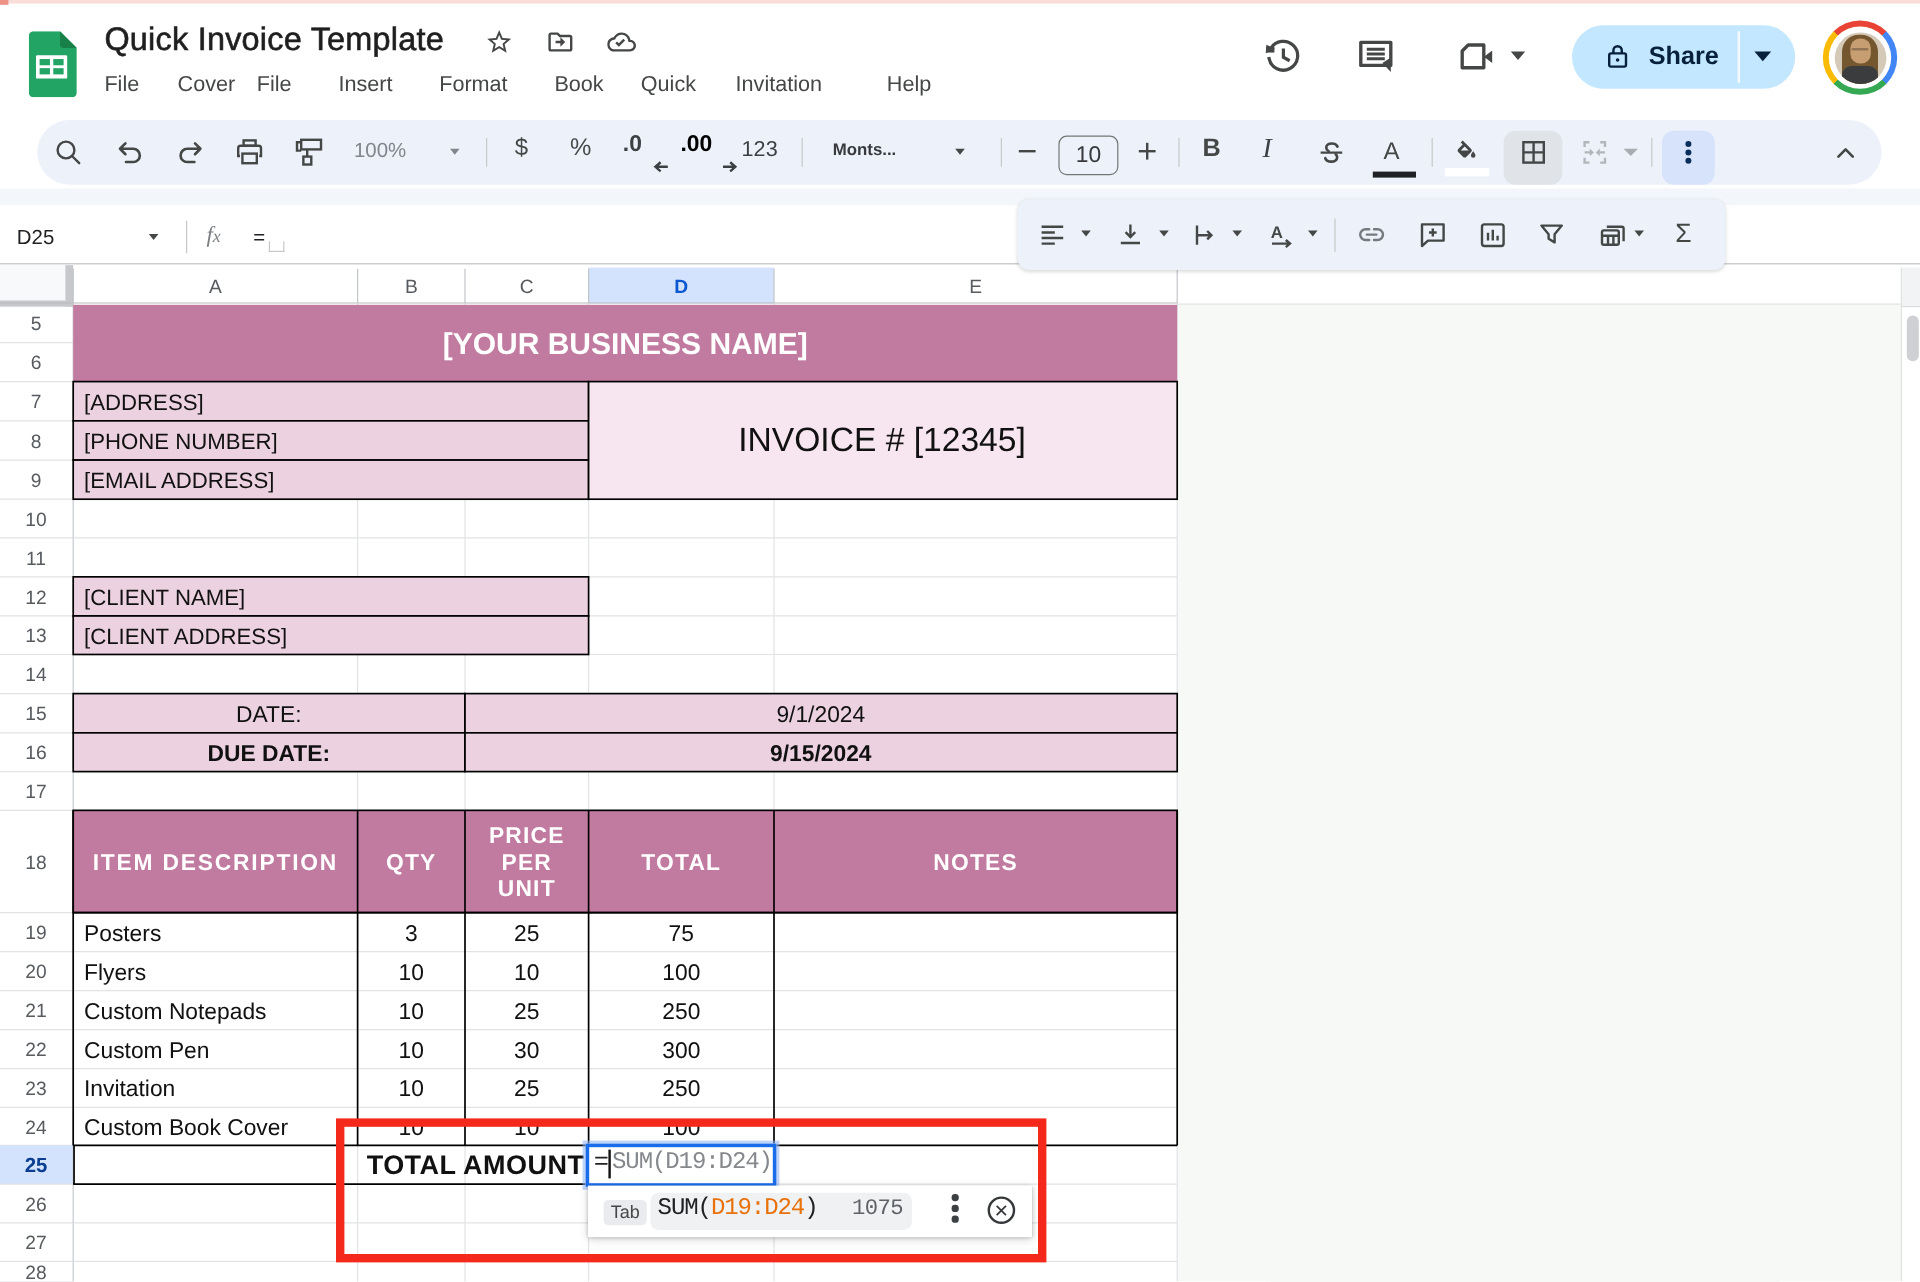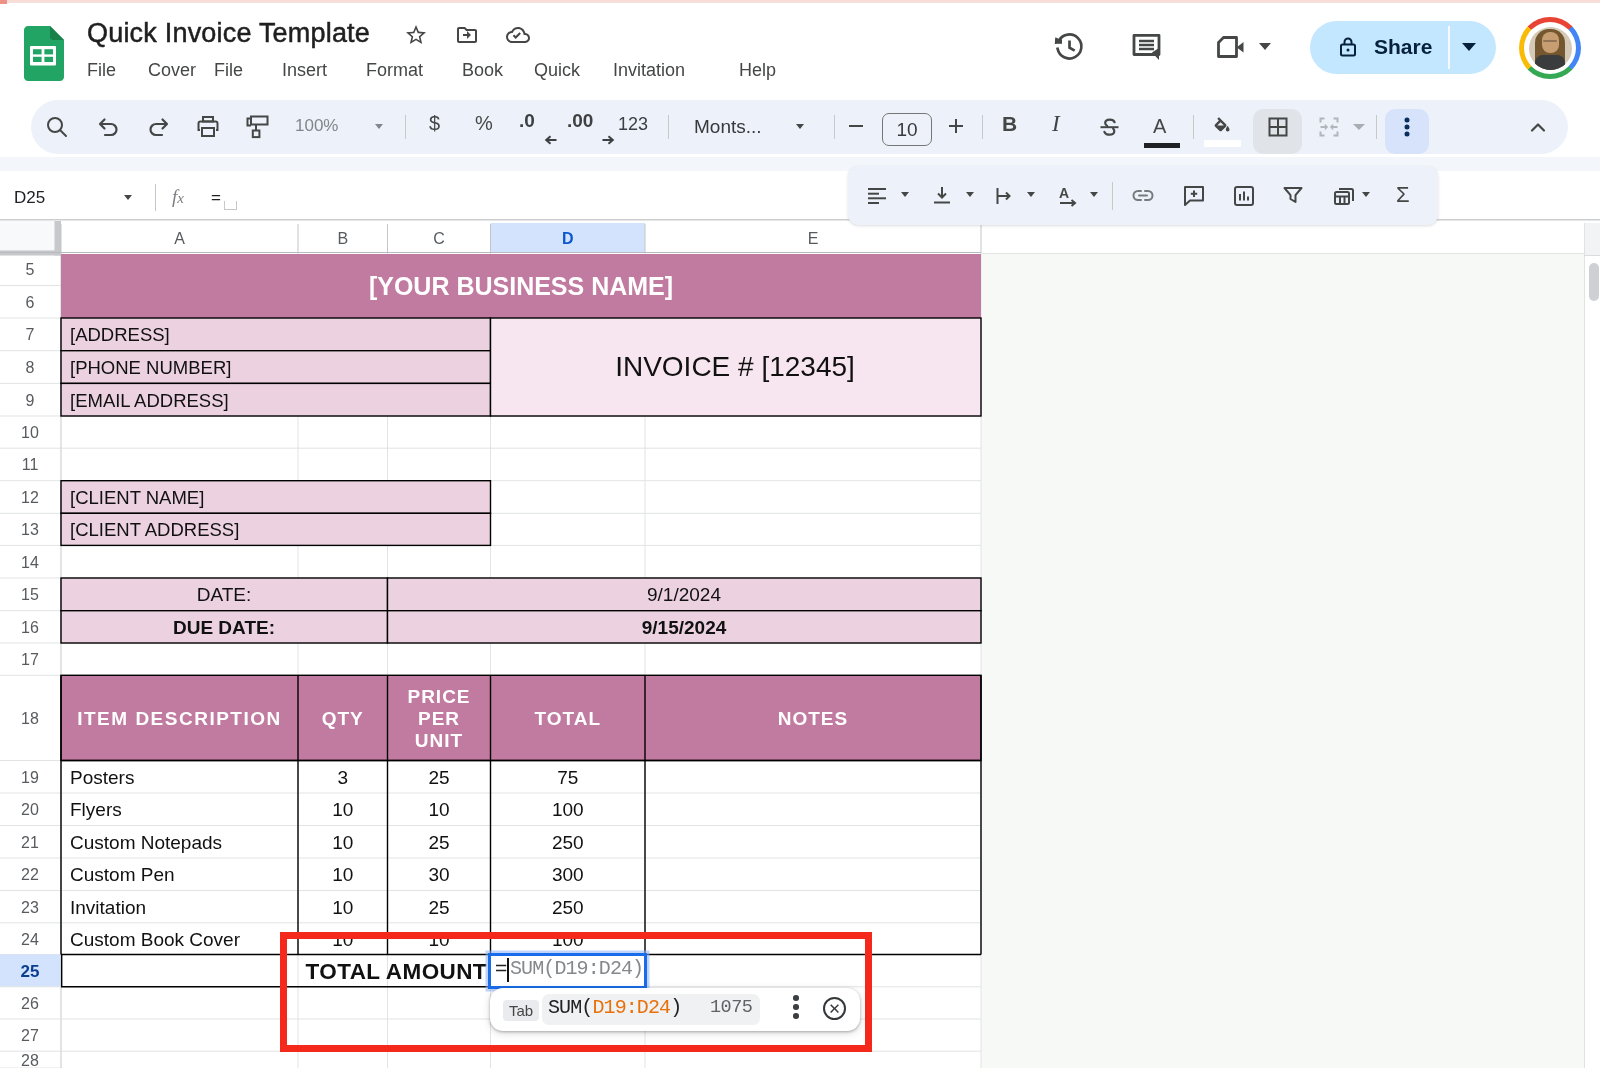--- a/index.html
+++ b/index.html
@@ -124,27 +124,27 @@
   </div>
 <div class="abs" style="left:295px;top:116px;font-size:17px;color:#80868b">100%</div>
 <div style="position:absolute;left:375px;top:124px;width:0;height:0;border-left:4.5px solid transparent;border-right:4.5px solid transparent;border-top:5px solid #80868b"></div>
 <div class="vdiv" style="left:405px;top:115px;height:24px"></div>
 <div class="abs" style="left:429px;top:112px;font-size:20px;color:#444746">$</div>
 <div class="abs" style="left:475px;top:112px;font-size:20px;color:#444746">%</div>
 <div class="abs" style="left:519px;top:110px;font-size:19px;font-weight:bold;color:#3c4043">.0</div>
 <div class="abs" style="left:543px;top:132px"><svg width="15" height="12" viewBox="0 0 15 12" fill="none" class="">
       <path d="M13.5 6 H3 M7.5 2.2 L3.2 6 L7.5 9.8" stroke="#3c4043" stroke-width="2" fill="none"></path>
     </svg></div>
-<div class="abs" style="left:567px;top:110px;font-size:19px;font-weight:bold;color:#404040">.00</div>
+<div class="abs" style="left:567px;top:110px;font-size:19px;font-weight:bold;color:#000000">.00</div>
 <div class="abs" style="left:601px;top:132px"><svg width="15" height="12" viewBox="0 0 15 12" fill="none" class="">
       <path d="M1.5 6 H12 M7.5 2.2 L11.8 6 L7.5 9.8" stroke="#3c4043" stroke-width="2" fill="none"></path>
     </svg></div>
 <div class="abs" style="left:618px;top:114px;font-size:18px;font-weight:500;color:#3c4043">123</div>
 <div class="vdiv" style="left:668px;top:115px;height:24px"></div>
-<div class="abs" style="left:694px;top:116px;font-size:19px;font-weight:400;color:#37393c">Monts...</div>
+<div class="abs" style="left:694px;top:116px;font-size:14px;font-weight:700;color:#37393c">Monts...</div>
 <div style="position:absolute;left:796px;top:124px;width:0;height:0;border-left:4.5px solid transparent;border-right:4.5px solid transparent;border-top:5px solid #444746"></div>
 <div class="vdiv" style="left:834px;top:115px;height:24px"></div>
 <div class="abs" style="left:849px;top:125px;width:14px;height:2.2px;background:#444746"></div>
 <div class="abs" style="left:882px;top:113px;width:50px;height:33px;border:1.5px solid #747775;border-radius:7px;display:flex;align-items:center;justify-content:center;font-size:19px;color:#37393c">10</div>
 <div class="abs" style="left:949px;top:125px;width:14px;height:2.2px;background:#444746"></div>
 <div class="abs" style="left:954.9px;top:119px;width:2.2px;height:14px;background:#444746"></div>
 <div class="vdiv" style="left:982px;top:115px;height:24px"></div>
 <div class="abs" style="left:1002px;top:112px;font-size:21px;font-weight:bold;color:#444746">B</div>
 <div class="abs" style="left:1052px;top:111px;font-size:23px;font-style:italic;font-weight:500;color:#3f4245;font-family:'Liberation Serif',serif">I</div>
 <div class="ic" style="left:1096.5px;top:114.0px;width:25px;height:26px">
@@ -440,19 +440,19 @@
 <div class="abs" style="left:1396px;top:182px;font-size:22px;font-weight:500;color:#444746">Σ</div>
 <div style="position:absolute;left:901px;top:192px;width:0;height:0;border-left:4.5px solid transparent;border-right:4.5px solid transparent;border-top:5px solid #444746"></div>
 <div style="position:absolute;left:966px;top:192px;width:0;height:0;border-left:4.5px solid transparent;border-right:4.5px solid transparent;border-top:5px solid #444746"></div>
 <div style="position:absolute;left:1027px;top:192px;width:0;height:0;border-left:4.5px solid transparent;border-right:4.5px solid transparent;border-top:5px solid #444746"></div>
 <div style="position:absolute;left:1090px;top:192px;width:0;height:0;border-left:4.5px solid transparent;border-right:4.5px solid transparent;border-top:5px solid #444746"></div>
 <div class="abs" style="left:280px;top:932px;width:592px;height:120px;border:7.5px solid #f4291b"></div>
 <div class="abs" style="left:488px;top:952.5px;width:159px;height:36px;border:3px solid #1a6dea;box-shadow:0 0 0 2.5px rgba(140,175,244,.55);background:#fff"></div>
 <div class="abs" style="left:495px;top:956px;font-size:21px;color:#202124">=</div>
 <div class="abs" style="left:506.5px;top:958px;width:2px;height:24px;background:#111"></div>
 <div class="abs" style="left:510px;top:957px;font-size:20px;color:#85888c;font-family:'Liberation Mono',monospace;letter-spacing:-0.9px">SUM(D19:D24)</div>
-<div class="abs" style="left:490px;top:988px;width:370px;height:43px;background:#fff;border-radius:13px;box-shadow:0 1px 3px rgba(0,0,0,.28),0 2px 8px rgba(0,0,0,.14)">
+<div class="abs" style="left:490px;top:988px;width:370px;height:43px;background:#fff;border-radius:0;box-shadow:0 1px 3px rgba(0,0,0,.28),0 2px 8px rgba(0,0,0,.14)">
 <div class="abs" style="left:13px;top:12px;width:36px;height:21px;background:#e9ebee;border-radius:4px;display:flex;align-items:center;justify-content:center;font-size:15px;color:#444746">Tab</div>
 <div class="abs" style="left:52px;top:6px;width:218px;height:31px;background:#f0f1f3;border-radius:7px"></div>
 <div class="abs" style="left:58px;top:8px;font-size:20px;font-family:'Liberation Mono',monospace;letter-spacing:-0.9px;color:#202124">SUM(<span style="color:#e8710a">D19:D24</span>)</div>
 <div class="abs" style="left:220px;top:9px;font-size:18.5px;color:#5f6368;font-family:'Liberation Mono',monospace;letter-spacing:-0.5px">1075</div>
 <div class="abs" style="left:303px;top:7px;width:5.6px;height:5.6px;border-radius:50%;background:#3c4043;box-shadow:0 9px 0 #3c4043,0 18px 0 #3c4043"></div>
 <div class="abs" style="left:333px;top:9px;width:23px;height:23px;border:2.2px solid #35383b;border-radius:50%;display:flex;align-items:center;justify-content:center;font-size:15px;color:#35383b">✕</div>
 </div>
 </body></html>

